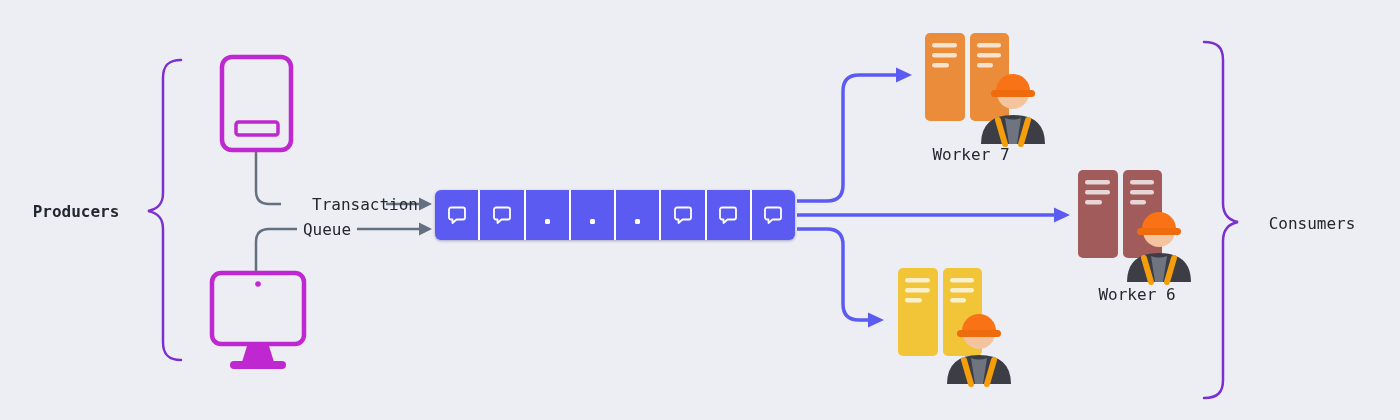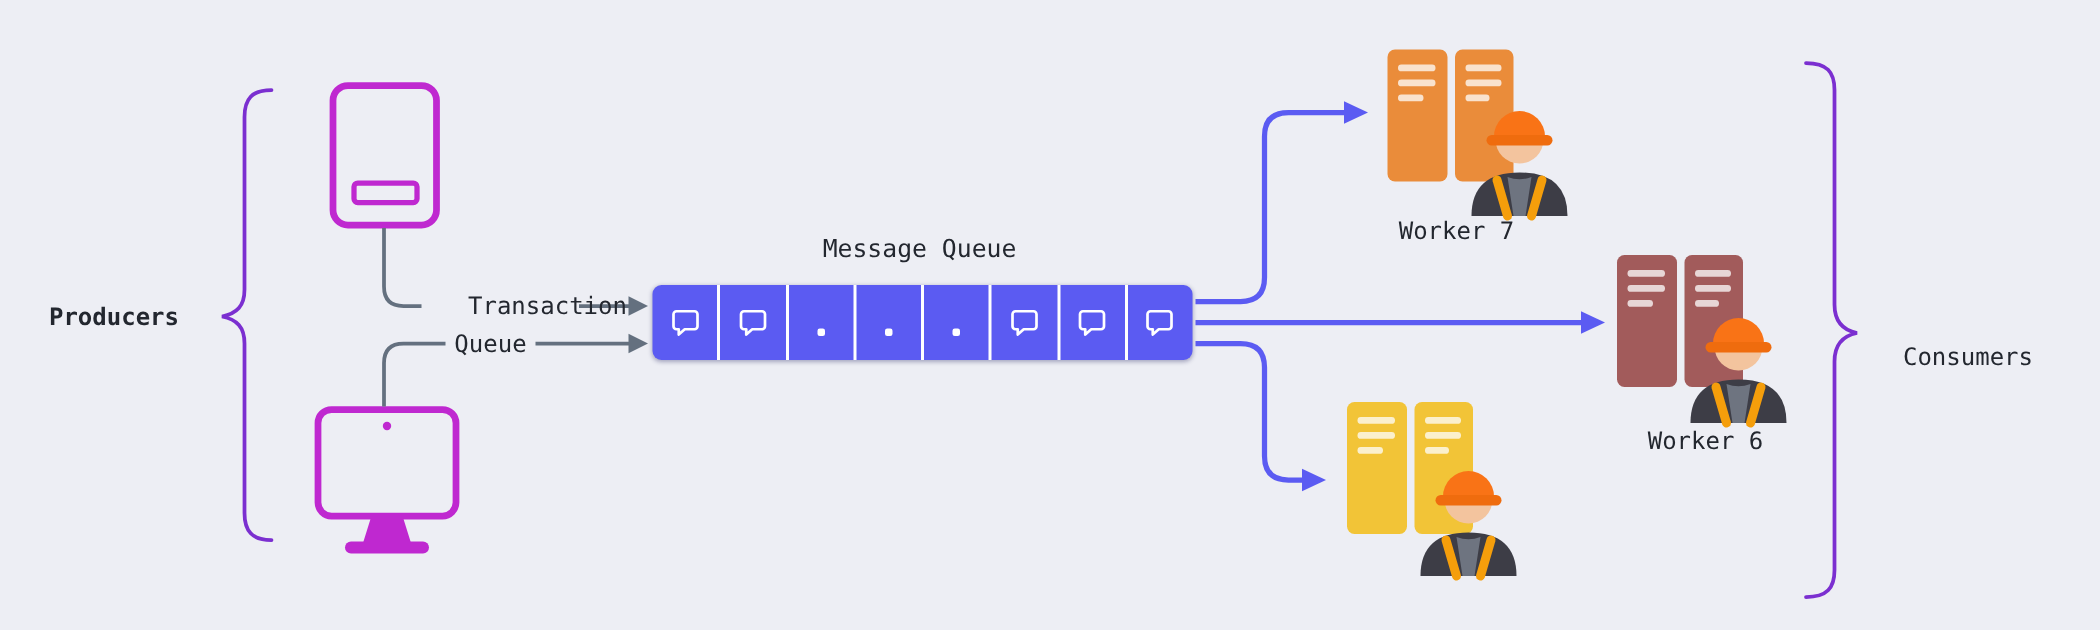--- a/index.html
+++ b/index.html
@@ -174,20 +174,19 @@
         </div>
         <div class="qcell">
           <svg class="bubble" viewBox="0 0 20 20">
             <path d="M4 2.5h12a2 2 0 0 1 2 2v8a2 2 0 0 1-2 2H9.5L5.5 18v-3.5H4a2 2 0 0 1-2-2v-8a2 2 0 0 1 2-2z" fill="none" stroke="#fff" stroke-width="1.8" stroke-linejoin="round"></path>
           </svg>
         </div>
       </div>
   </div>
 
   <div class="lbl" style="left:76px; top:211px;font-weight:bold;">Producers</div>
-  <div class="lbl title" style="left:613px; top:166px;">Message Queue</div>
   <div class="lbl" style="left:333px; top:204px;margin-left:32px;">Transaction</div>
   <div class="lbl" style="left:327px; top:229px;">Queue</div>
   <div class="lbl" style="left:971px; top:154px;">Worker 7</div>
   <div class="lbl" style="left:1137px; top:294px;">Worker 6</div>
-  <div class="lbl" style="left:1312px; top:238px;">Consumers</div>
+  <div class="lbl" style="left:1312px; top:223px;">Consumers</div>
 
 </div>
 
 </body></html>

